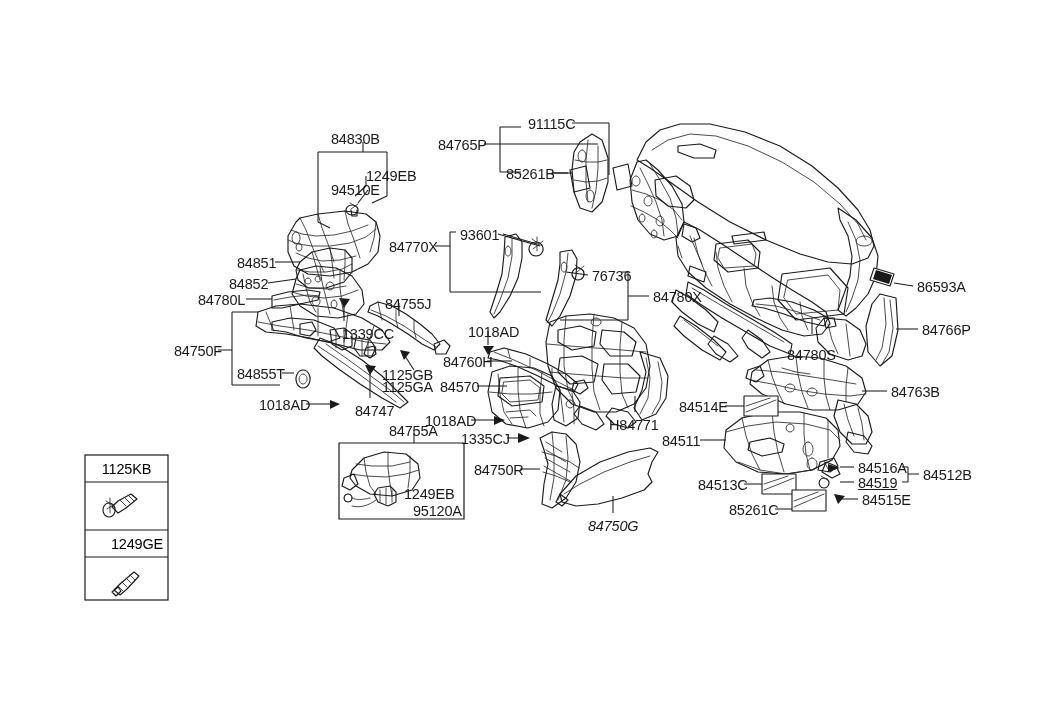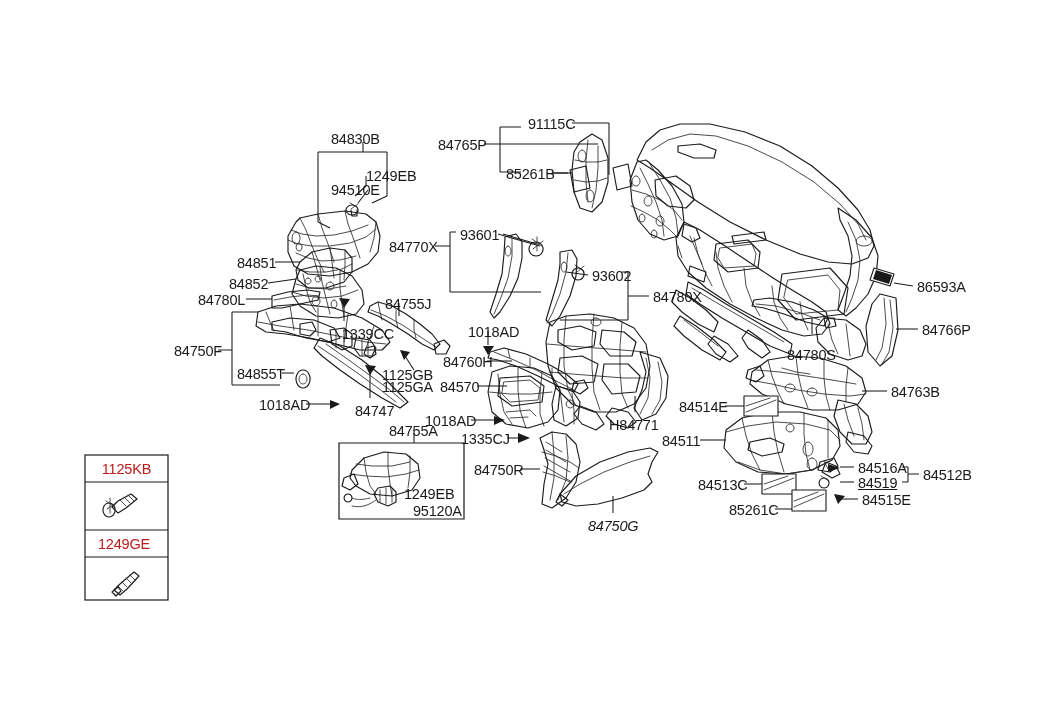--- a/index.html
+++ b/index.html
@@ -31,21 +31,21 @@
     font-size: 14.5px;
     color: #1a1a1a;
     white-space: nowrap;
     letter-spacing: -0.2px;
     line-height: 1;
   }
   .legend-label {
     position: absolute;
     font-family: "Liberation Sans", sans-serif;
     font-size: 14.5px;
-    color: #b91c1c;
+    color: #000000;
     white-space: nowrap;
     letter-spacing: -0.2px;
     text-align: center;
     line-height: 1;
   }
   .ln { stroke: #1a1a1a; stroke-width: 1.05; fill: none; }
   .pt { stroke: #1a1a1a; stroke-width: 1.15; fill: none; stroke-linejoin: round; stroke-linecap: round; }
   .pt-thin { stroke: #2a2a2a; stroke-width: 0.85; fill: none; stroke-linejoin: round; stroke-linecap: round; }
   .pt-f { stroke: #1a1a1a; stroke-width: 1.1; fill: #ffffff; stroke-linejoin: round; }
   .blk { fill: #1a1a1a; stroke: none; }
@@ -544,21 +544,21 @@
   </svg>
 
   <div class="part-label" style="left:331px; top:132px;">84830B</div>
   <div class="part-label" style="left:366px; top:169px;">1249EB</div>
   <div class="part-label" style="left:331px; top:183px;">94510E</div>
   <div class="part-label" style="left:438px; top:138px;">84765P</div>
   <div class="part-label" style="left:528px; top:117px;">91115C</div>
   <div class="part-label" style="left:506px; top:167px;">85261B</div>
   <div class="part-label" style="left:389px; top:240px;">84770X</div>
   <div class="part-label" style="left:460px; top:228px;">93601</div>
-  <div class="part-label" style="left:592px; top:269px;">93602</div>
+  <div class="part-label" style="left:592px; top:269px;">76736</div>
   <div class="part-label" style="left:653px; top:290px;">84780X</div>
   <div class="part-label" style="left:237px; top:256px;">84851</div>
   <div class="part-label" style="left:229px; top:277px;">84852</div>
   <div class="part-label" style="left:198px; top:293px;">84780L</div>
   <div class="part-label" style="left:174px; top:344px;">84750F</div>
   <div class="part-label" style="left:237px; top:367px;">84855T</div>
   <div class="part-label" style="left:259px; top:398px;">1018AD</div>
   <div class="part-label" style="left:355px; top:404px;">84747</div>
   <div class="part-label" style="left:322px; top:327px;margin-left:20px;">1339CC</div>
   <div class="part-label" style="left:385px; top:297px;">84755J</div>
@@ -582,15 +582,15 @@
   <div class="part-label" style="left:679px; top:400px;">84514E</div>
   <div class="part-label" style="left:662px; top:434px;">84511</div>
   <div class="part-label" style="left:698px; top:478px;">84513C</div>
   <div class="part-label" style="left:729px; top:503px;">85261C</div>
   <div class="part-label" style="left:858px; top:461px;">84516A</div>
   <div class="part-label" style="left:858px; top:476px;text-decoration:underline;">84519</div>
   <div class="part-label" style="left:923px; top:468px;">84512B</div>
   <div class="part-label" style="left:862px; top:493px;">84515E</div>
 
   <div class="legend-label" style="left:85px; top:462px; width:83px;">1125KB</div>
-  <div class="legend-label" style="left:85px; top:537px; width:78px;">1249GE</div>
+  <div class="legend-label" style="left:85px; top:537px; width:78px;text-align:right;">1249GE</div>
 
 </div>
 
 </body></html>

